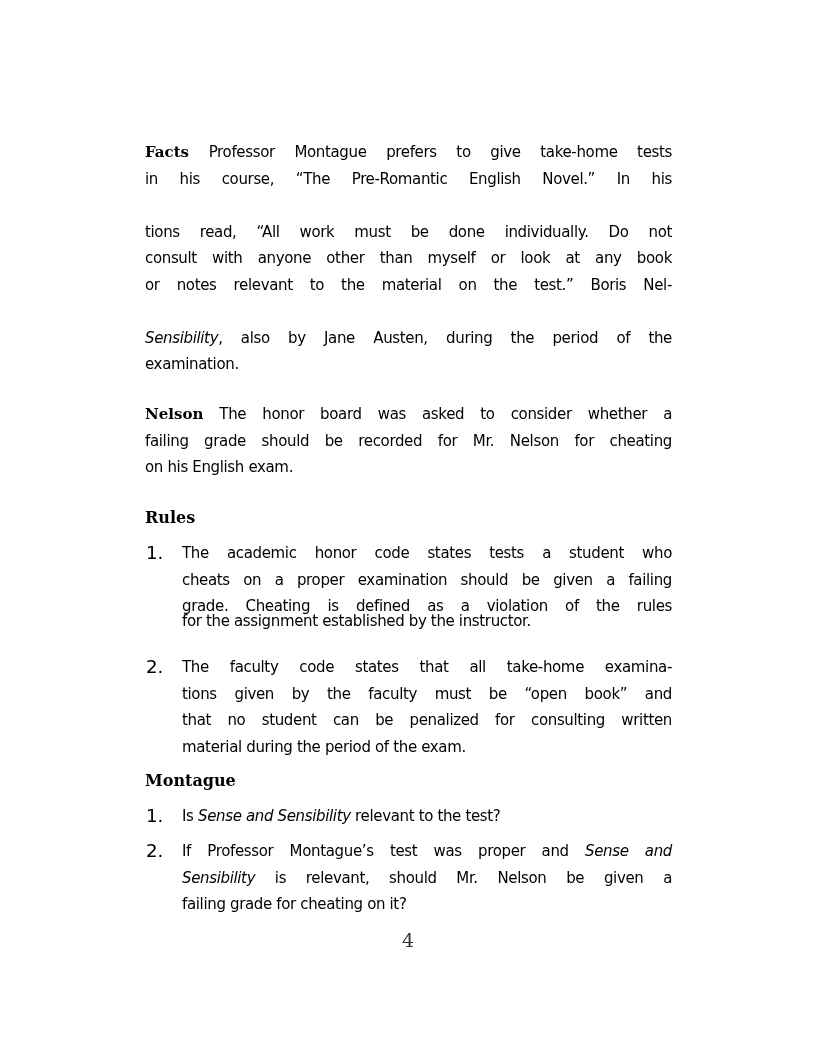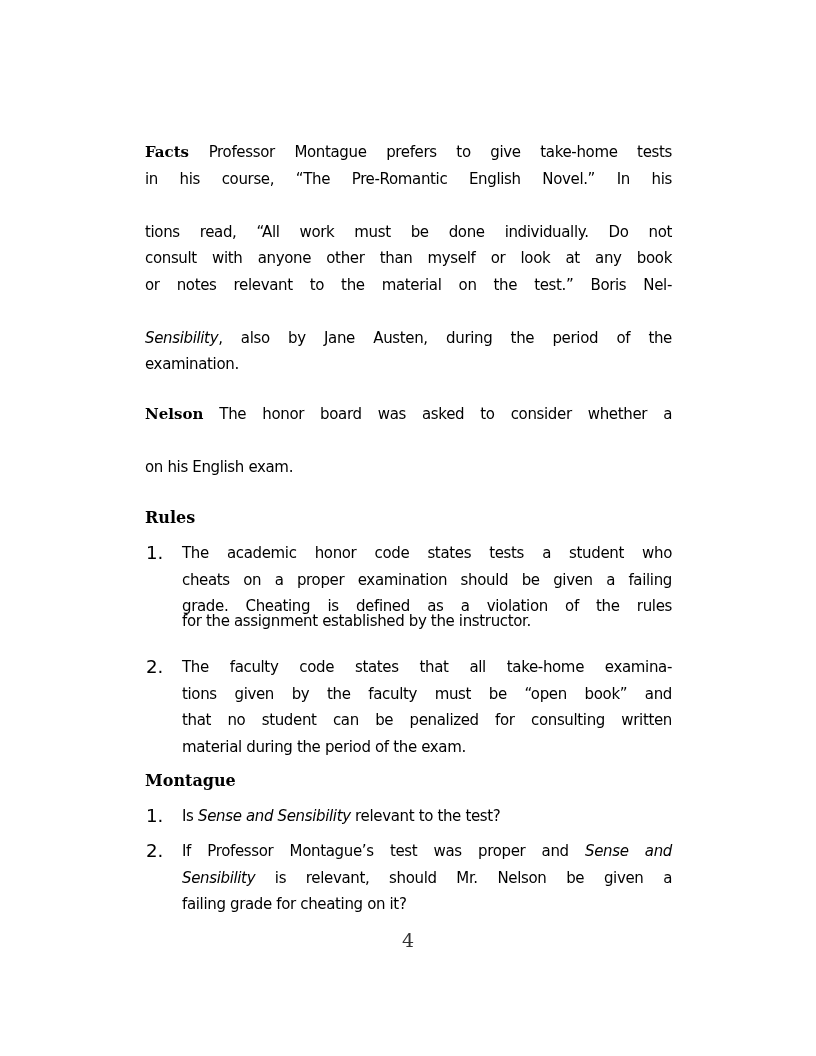--- a/index.html
+++ b/index.html
@@ -26,20 +26,21 @@
 
   <div class="line" style="top:139px"><span class="lead">Facts</span><span> Professor Montague prefers to give take-home tests</span></div>
   <div class="line" style="top:166px">in his course, “The Pre-Romantic English Novel.”  In his</div>
   <div class="line" style="top:219px">tions read, “All work must be done individually.  Do not</div>
   <div class="line" style="top:245px">consult with anyone other than myself or look at any book</div>
   <div class="line" style="top:272px">or notes relevant to the material on the test.”  Boris Nel-</div>
   <div class="line" style="top:325px"><i>Sensibility</i><span>, also by Jane Austen, during the period of the</span></div>
   <div class="line last" style="top:351px">examination.</div>
 
   <div class="line" style="top:401px"><span class="lead">Nelson</span><span> The honor board was asked to consider whether a</span></div>
+  <div class="line" style="top:428px">failing grade should be recorded for Mr.  Nelson for cheating</div>
   <div class="line last" style="top:454px">on his English exam.</div>
 
   <div class="heading" style="top:505px">Rules</div>
 
   <div>
     <div class="num" style="top:540px">1.</div>
     <div class="line ind" style="top:540px">The academic honor code states tests a student who</div>
     <div class="line ind" style="top:567px">cheats on a proper examination should be given a failing</div>
     <div class="line ind" style="top:593px">grade.  Cheating is defined as a violation of the rules</div>
     <div class="line ind last" style="top:608px">for the assignment established by the instructor.</div>

